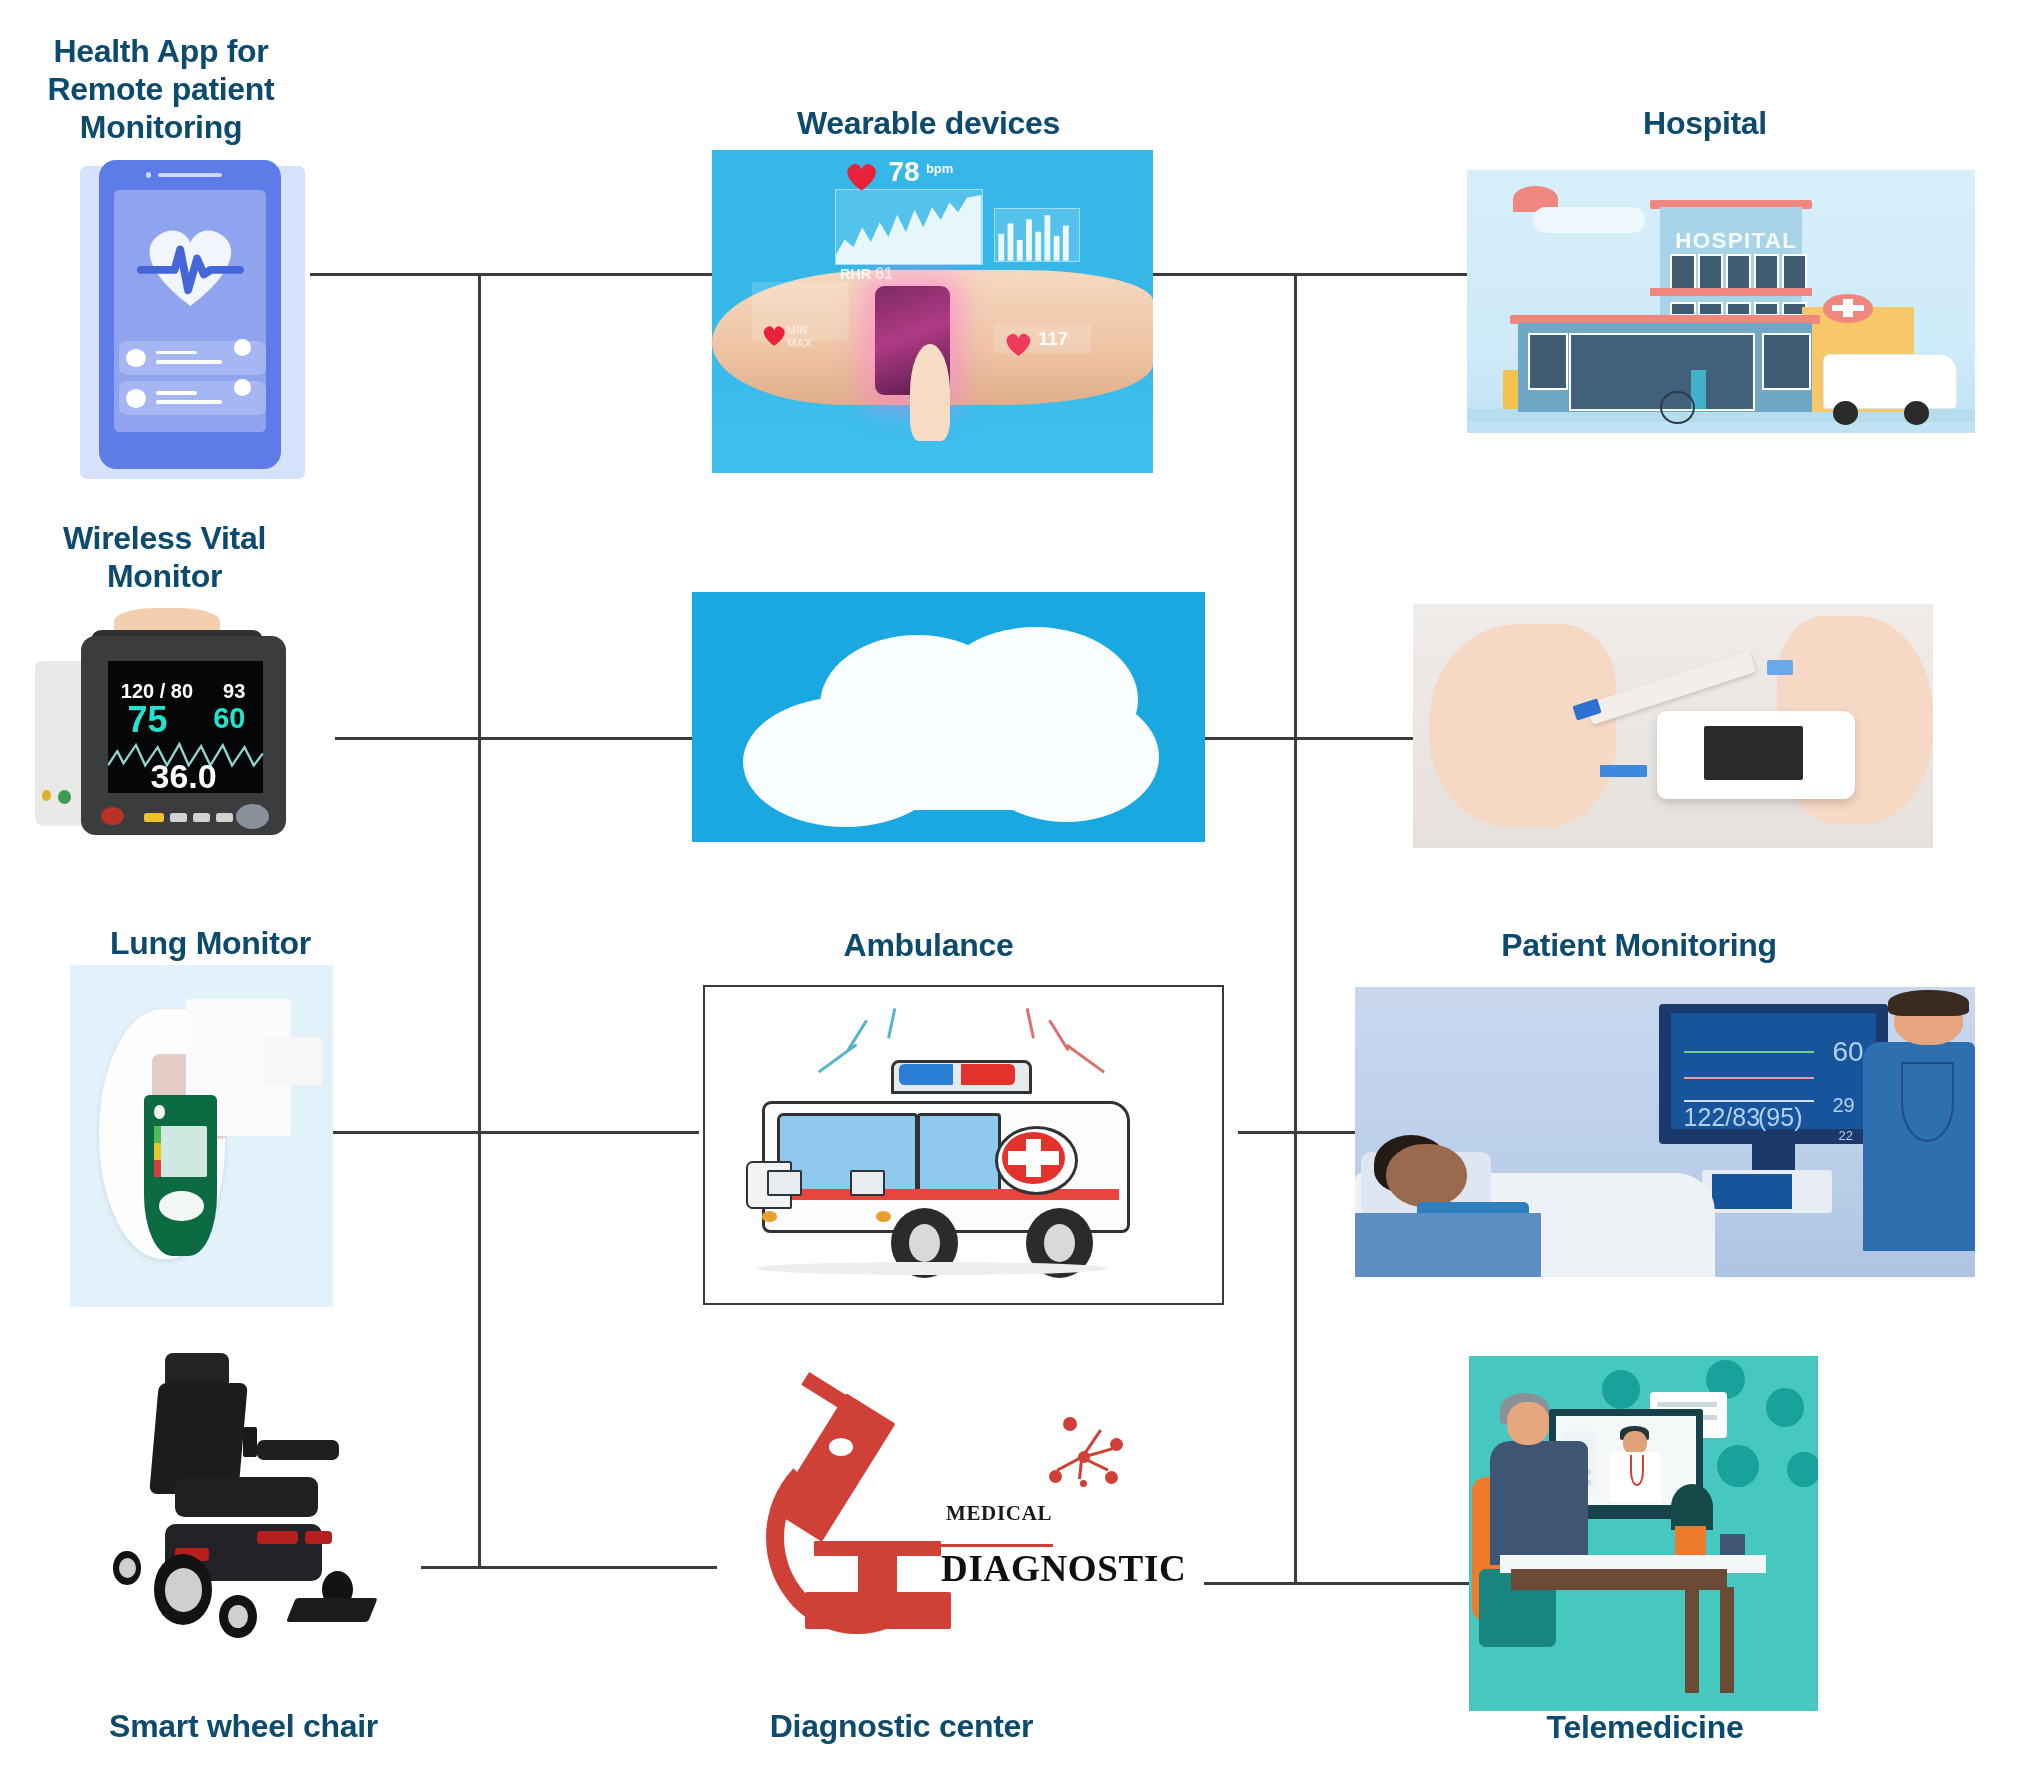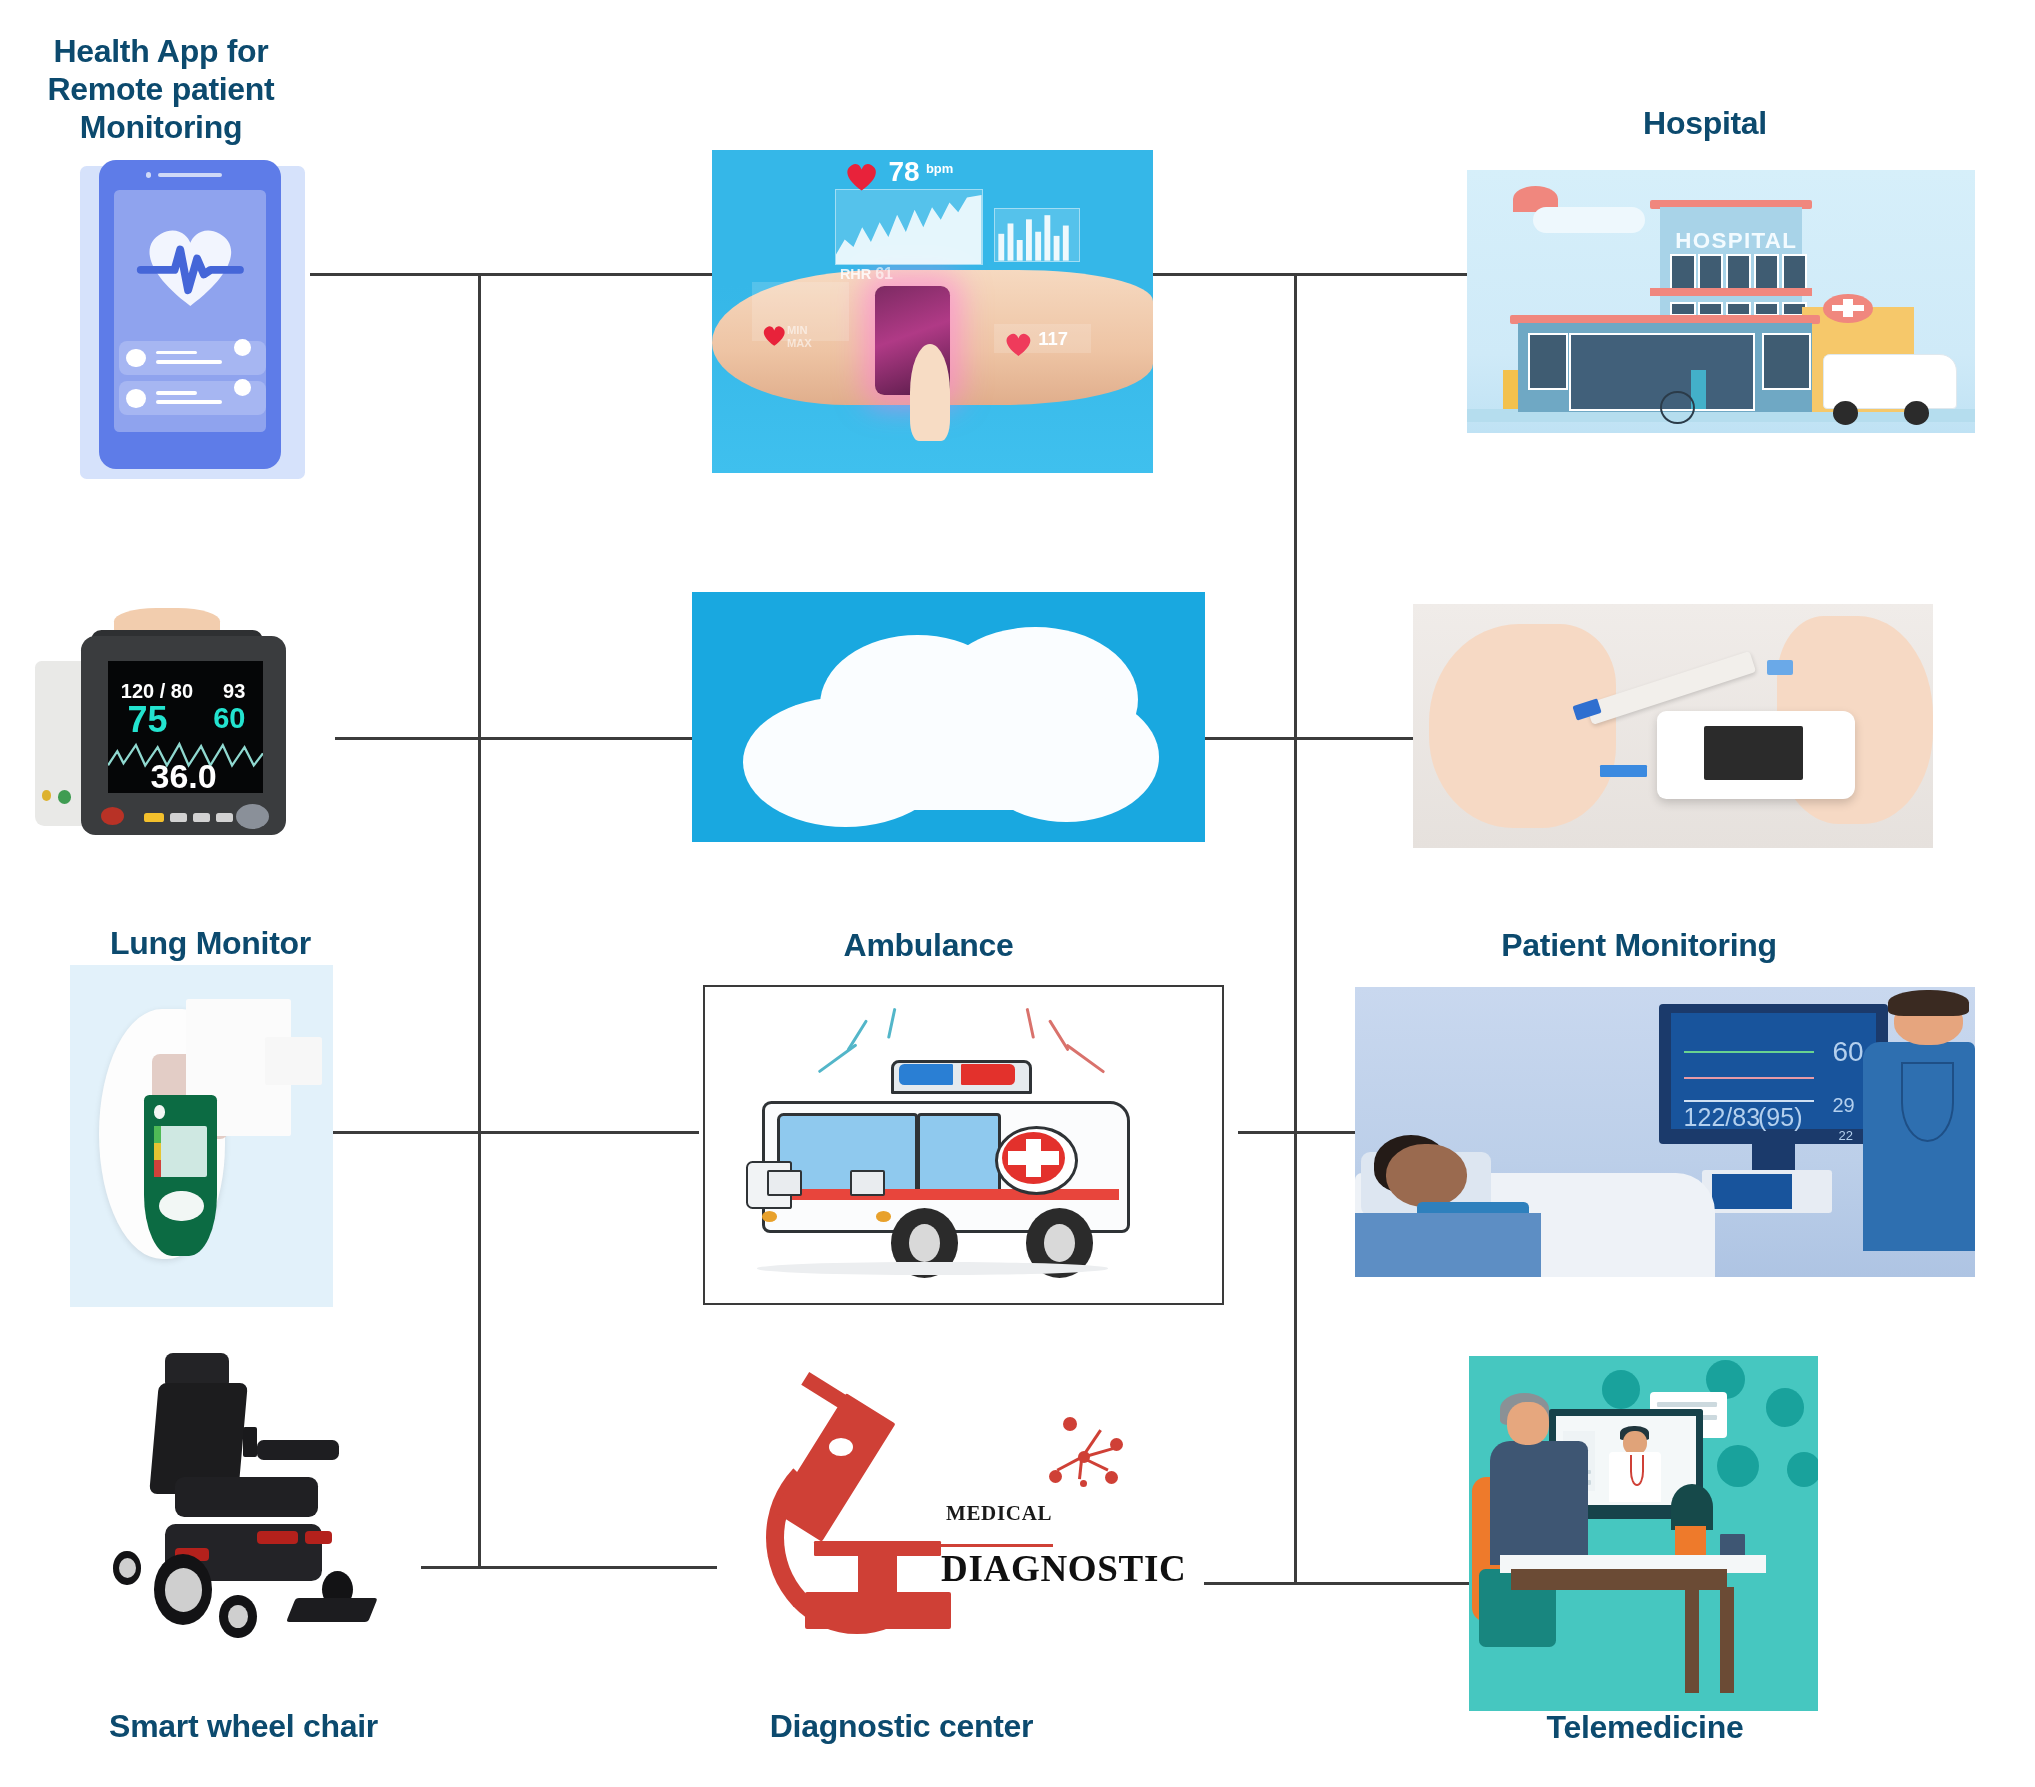--- a/index.html
+++ b/index.html
@@ -220,20 +220,21 @@
     <div class="row-line" style="left:37%;top:58.8%;width:17%;height:1.1%;"></div>
     <div class="row-line" style="left:37%;top:61.6%;width:27%;height:1.1%;"></div>
     <div class="row-dot" style="left:69%;top:55.4%;width:7%;height:5%;"></div>
     <div class="row-card" style="left:22%;top:68%;width:60%;height:10%;"></div>
     <div class="row-dot" style="left:25%;top:70.2%;width:8%;height:5.6%;"></div>
     <div class="row-line" style="left:37%;top:70.8%;width:17%;height:1.1%;"></div>
     <div class="row-line" style="left:37%;top:73.6%;width:27%;height:1.1%;"></div>
     <div class="row-dot" style="left:69%;top:67.4%;width:7%;height:5%;"></div>
   </div>
 
+  <div class="cap" style="left:698px;top:105px;width:461px;">Wearable devices</div>
   <div class="imgbox wear" style="left:712px;top:150px;width:441px;height:323px;">
     <div class="arm"></div>
     <div class="watch"></div>
     <div class="finger"></div>
     <div class="hud" style="left:28%;top:12%;width:33%;height:23%;">
       <svg viewBox="0 0 100 60" width="100%" height="100%" preserveAspectRatio="none">
         <polyline points="0,52 6,40 12,46 18,30 24,42 30,26 36,38 42,20 48,34 54,16 60,30 66,14 72,24 78,10 84,18 90,6 100,4 100,60 0,60" fill="rgba(255,255,255,.85)"></polyline>
       </svg>
     </div>
     <div class="hud" style="left:64%;top:18%;width:19%;height:16%;">
@@ -306,20 +307,22 @@
     <div class="hosp-win" style="left:12%;top:62%;width:7%;height:20%;"></div>
     <div class="hosp-win" style="left:58%;top:62%;width:9%;height:20%;"></div>
     <div class="hosp-amb"></div>
     <div style="position:absolute;left:72%;top:88%;width:5%;height:9%;background:#2b2b2b;border-radius:50%;"></div>
     <div style="position:absolute;left:86%;top:88%;width:5%;height:9%;background:#2b2b2b;border-radius:50%;"></div>
     <div style="position:absolute;left:7%;top:76%;width:3%;height:15%;background:#f3c14d;"></div>
     <div style="position:absolute;left:44%;top:76%;width:3%;height:15%;background:#43b0c9;"></div>
     <div style="position:absolute;left:38%;top:84%;width:6%;height:11%;border:2px solid #2b3b49;border-radius:50%;"></div>
   </div>
 
+  <div class="cap" style="left:0px;top:520px;width:329px;">Wireless Vital
+Monitor</div>
   <div class="imgbox vm" style="left:5.3px;top:600px;width:330px;height:276px;">
     <div class="vm-hand"></div>
     <div class="vm-side"></div>
     <div class="vm-handle"></div>
     <div class="vm-case"></div>
     <div class="vm-screen">
       <svg viewBox="0 0 100 34" width="100%" height="26%" preserveAspectRatio="none" style="position:absolute;left:0;top:56%;">
         <polyline points="0,30 6,16 10,28 18,10 24,30 32,12 38,30 46,9 52,30 60,11 66,30 74,10 80,30 88,12 94,30 100,18" fill="none" stroke="#8fd8cf" stroke-width="1.6"></polyline>
       </svg>
     </div>

